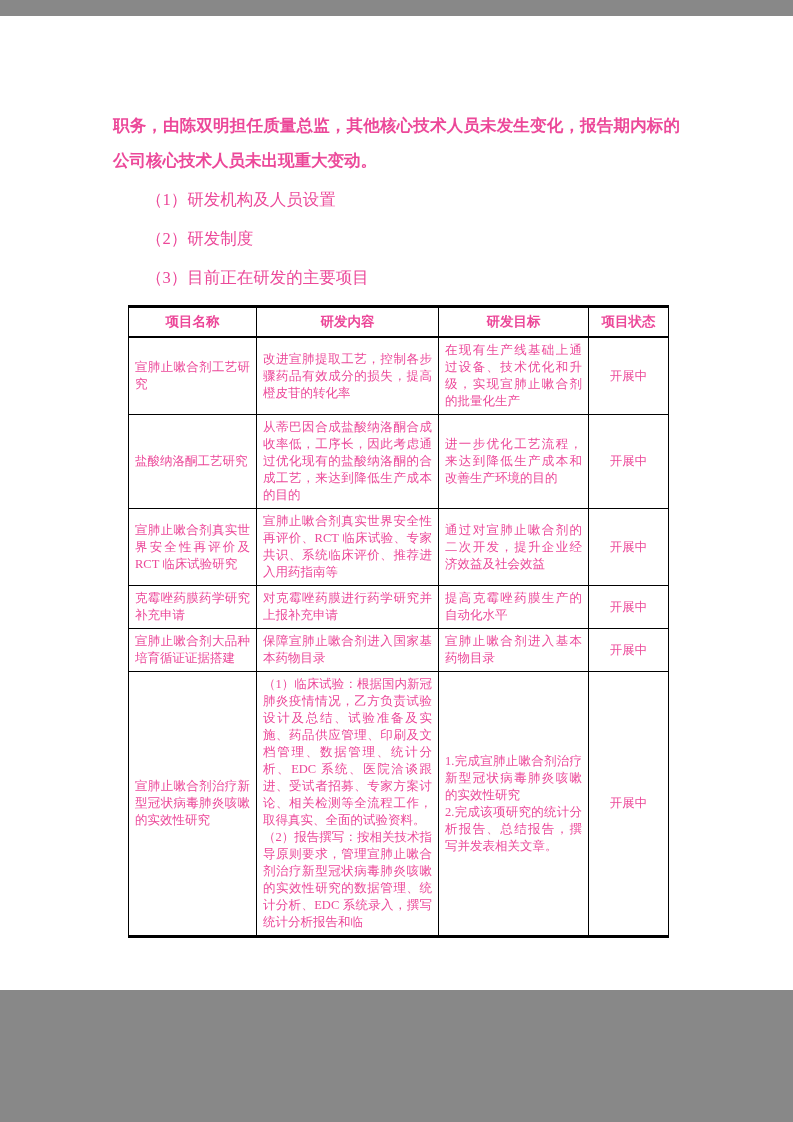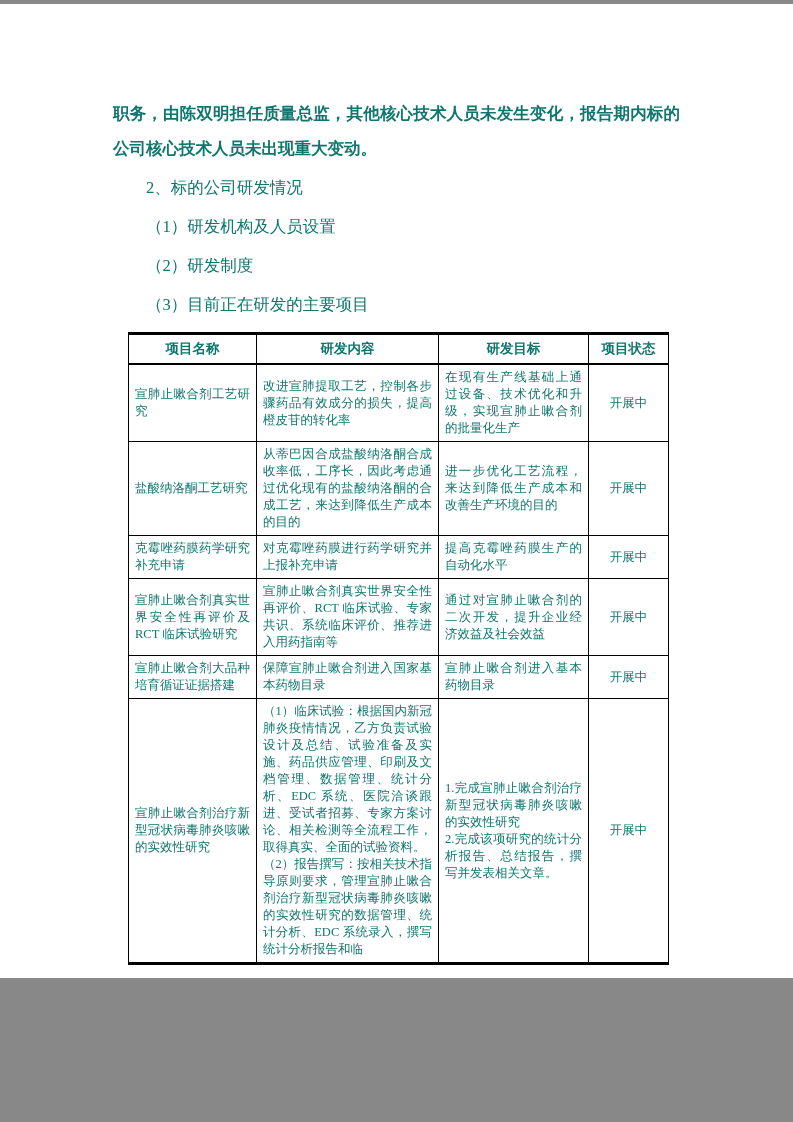--- a/index.html
+++ b/index.html
@@ -1,23 +1,23 @@
 <!DOCTYPE html>
 <html><head>
 <meta charset="utf-8">
 <style>
   html, body { margin: 0; padding: 0; background: #888; }
   .page {
     position: relative;
     width: 793px;
     height: 974px;
-    margin: 4px auto;
+    margin: 16px auto;
     background: #ffffff;
     font-family: "Liberation Serif", "DejaVu Serif", serif;
-    color: #0f766e;
+    color: #ec4899;
     overflow: hidden;
   }
   .content {
     position: absolute;
     left: 113px;
     right: 113px;
     top: 92px;
   }
   p.body-para {
     font-size: 16.5px;
@@ -77,21 +77,20 @@
   }
 </style>
 </head>
 <body>
 
 <div class="page">
   <div class="content">
 
     <p class="body-para bold-para">职务，由陈双明担任质量总监，其他核心技术人员未发生变化，报告期内标的公司核心技术人员未出现重大变动。</p>
 
-    <p class="heading">2、标的公司研发情况</p>
 
     <p class="heading">（1）研发机构及人员设置</p>
 
 
     <p class="heading">（2）研发制度</p>
 
 
     <p class="heading">（3）目前正在研发的主要项目</p>
 
     <table class="rd-table">
@@ -116,29 +115,29 @@
           <td>在现有生产线基础上通过设备、技术优化和升级，实现宣肺止嗽合剂的批量化生产</td>
           <td class="status">开展中</td>
         </tr>
         <tr>
           <td>盐酸纳洛酮工艺研究</td>
           <td>从蒂巴因合成盐酸纳洛酮合成收率低，工序长，因此考虑通过优化现有的盐酸纳洛酮的合成工艺，来达到降低生产成本的目的</td>
           <td>进一步优化工艺流程，来达到降低生产成本和改善生产环境的目的</td>
           <td class="status">开展中</td>
         </tr>
         <tr>
+          <td>宣肺止嗽合剂真实世界安全性再评价及 RCT 临床试验研究</td>
+          <td>宣肺止嗽合剂真实世界安全性再评价、RCT 临床试验、专家共识、系统临床评价、推荐进入用药指南等</td>
+          <td>通过对宣肺止嗽合剂的二次开发，提升企业经济效益及社会效益</td>
+          <td class="status">开展中</td>
+        </tr>
+        <tr>
           <td>克霉唑药膜药学研究补充申请</td>
           <td>对克霉唑药膜进行药学研究并上报补充申请</td>
           <td>提高克霉唑药膜生产的自动化水平</td>
-          <td class="status">开展中</td>
-        </tr>
-        <tr>
-          <td>宣肺止嗽合剂真实世界安全性再评价及 RCT 临床试验研究</td>
-          <td>宣肺止嗽合剂真实世界安全性再评价、RCT 临床试验、专家共识、系统临床评价、推荐进入用药指南等</td>
-          <td>通过对宣肺止嗽合剂的二次开发，提升企业经济效益及社会效益</td>
           <td class="status">开展中</td>
         </tr>
         <tr>
           <td>宣肺止嗽合剂大品种培育循证证据搭建</td>
           <td>保障宣肺止嗽合剂进入国家基本药物目录</td>
           <td>宣肺止嗽合剂进入基本药物目录</td>
           <td class="status">开展中</td>
         </tr>
         <tr>
           <td>宣肺止嗽合剂治疗新型冠状病毒肺炎咳嗽的实效性研究</td>

